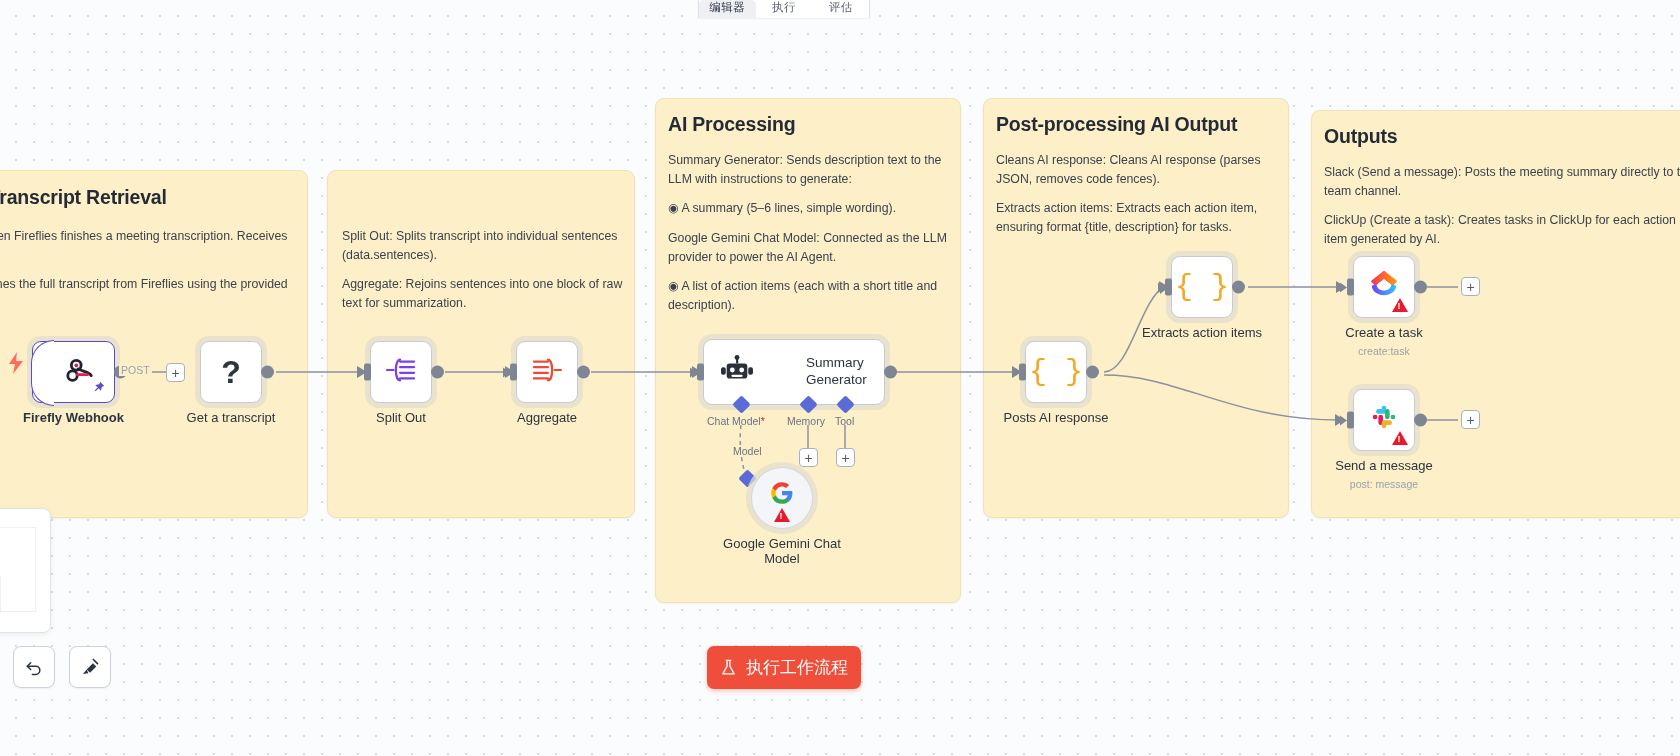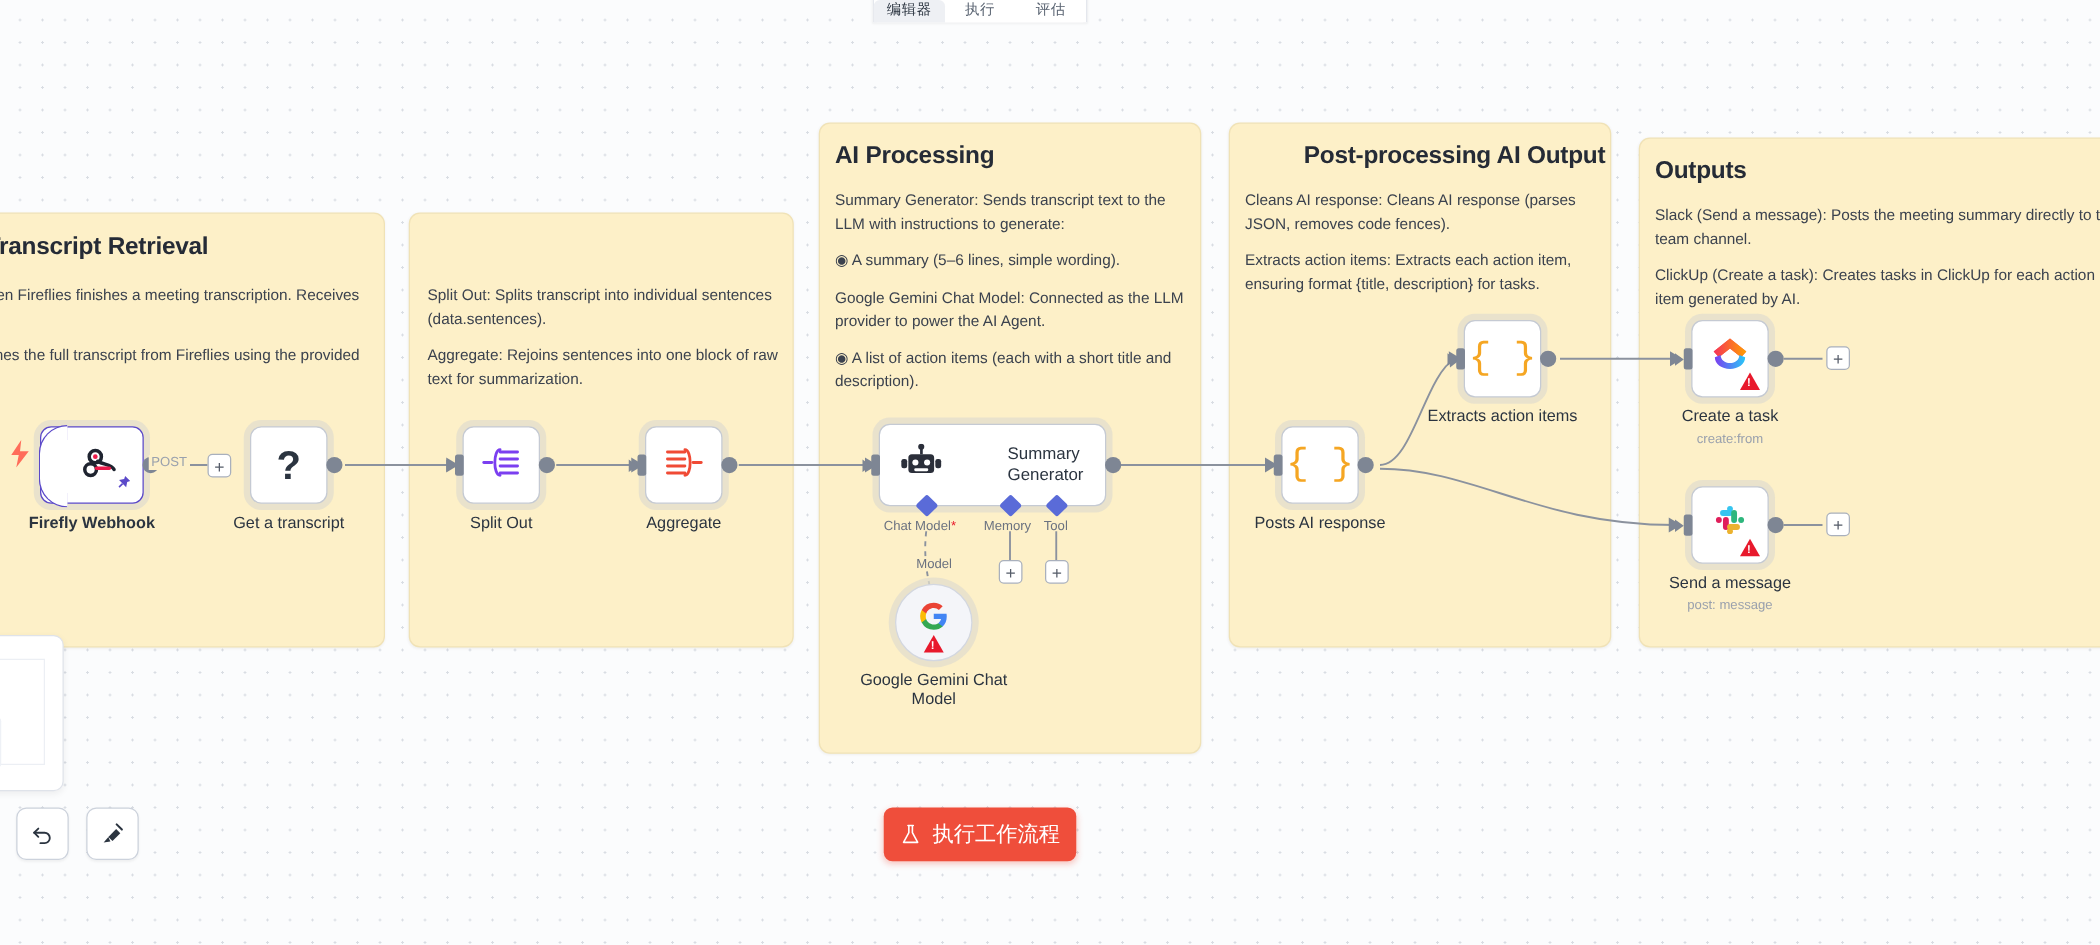--- a/index.html
+++ b/index.html
@@ -162,29 +162,29 @@
   <div class="note" style="left:327px; top:170px; width:308px; height:348px;">
     <div class="note-body" style="position:absolute; left:14px; top:56px; width:290px;">
       <p>Split Out: Splits transcript into individual sentences (data.sentences).</p>
       <p>Aggregate: Rejoins sentences into one block of raw text for summarization.</p>
     </div>
   </div>
 
   <div class="note" style="left:655px; top:98px; width:306px; height:505px;">
     <div class="note-title" style="position:absolute; left:12px; top:14px; width:290px;">AI Processing</div>
     <div class="note-body" style="position:absolute; left:12px; top:52px; width:286px;">
-      <p>Summary Generator: Sends transcript text to the LLM with instructions to generate:</p>
+      <p>Summary Generator: Sends description text to the LLM with instructions to generate:</p>
       <p>◉ A summary (5–6 lines, simple wording).</p>
       <p>Google Gemini Chat Model: Connected as the LLM provider to power the AI Agent.</p>
       <p>◉ A list of action items (each with a short title and description).</p>
     </div>
   </div>
 
   <div class="note" style="left:983px; top:98px; width:306px; height:420px;">
-    <div class="note-title" style="position:absolute; left:12px; top:14px; width:290px;margin-left:47px;">Post-processing AI Output</div>
+    <div class="note-title" style="position:absolute; left:12px; top:14px; width:290px;">Post-processing AI Output</div>
     <div class="note-body" style="position:absolute; left:12px; top:52px; width:290px;">
       <p>Cleans AI response: Cleans AI response (parses JSON, removes code fences).</p>
       <p>Extracts action items: Extracts each action item, ensuring format {title, description} for tasks.</p>
     </div>
   </div>
 
   <div class="note" style="left:1311px; top:110px; width:400px; height:408px;">
     <div class="note-title" style="position:absolute; left:12px; top:14px; width:380px;">Outputs</div>
     <div class="note-body" style="position:absolute; left:12px; top:52px; width:378px;">
       <p>Slack (Send a message): Posts the meeting summary directly to the team channel.</p>
@@ -311,21 +311,21 @@
   </div>
   <div class="sub-port" style="left:802px; top:398px;"></div>
   <div class="sub-lbl" style="left:787px; top:415px;">Memory</div>
   <div class="sub-port" style="left:839px; top:398px;"></div>
   <div class="sub-lbl" style="left:835px; top:415px;">Tool</div>
   <div class="plus-btn" style="left:799px; top:448px;">+</div>
   <div class="plus-btn" style="left:836px; top:448px;">+</div>
   <div class="sub-lbl" style="left:731px; top:445px; background:#fdf0c8; padding:0 2px;">Model</div>
   <div class="sub-port" style="left:741px; top:472px;"></div>
 
-  <div class="node circle" style="left:716px; top:467px;">
+  <div class="node circle" style="left:751px; top:467px;">
     <span style="margin-top:-6px;">
       <svg width="26" height="26" viewBox="0 0 24 24">
         <path d="M21.6 12.2c0-.7-.06-1.4-.18-2H12v3.9h5.4a4.6 4.6 0 01-2 3v2.5h3.2c1.9-1.7 3-4.3 3-7.4z" fill="#4285f4"></path>
         <path d="M12 22c2.7 0 5-.9 6.6-2.4l-3.2-2.5c-.9.6-2 1-3.4 1-2.6 0-4.8-1.8-5.6-4.1H3.1v2.6A10 10 0 0012 22z" fill="#34a853"></path>
         <path d="M6.4 14c-.2-.6-.3-1.3-.3-2s.1-1.4.3-2V7.4H3.1a10 10 0 000 9.2L6.4 14z" fill="#fbbc05"></path>
         <path d="M12 5.9c1.5 0 2.8.5 3.8 1.5l2.8-2.8C16.9 2.9 14.7 2 12 2a10 10 0 00-8.9 5.4L6.4 10c.8-2.3 3-4.1 5.6-4.1z" fill="#ea4335"></path>
       </svg>
     </span>
     <div class="warn" style="right:auto; left:50%; transform:translateX(-50%); bottom:6px;"></div>
     <div class="node-label" style="top:68px; white-space:normal; width:120px;">Google Gemini Chat Model</div>
@@ -360,21 +360,21 @@
             <stop offset="0%" stop-color="#7b3ff0"></stop>
               <stop offset="100%" stop-color="#29c7f7"></stop>
           </linearGradient>
         </defs>
       </svg>
     </span>
     <div class="warn"></div>
     <div class="port-in"></div>
     <div class="port-out"></div>
     <div class="node-label">Create a task</div>
-    <div class="node-sub">create:from</div>
+    <div class="node-sub">create:task</div>
   </div>
   <div class="plus-btn" style="left:1461px; top:277px;">+</div>
 
   <div class="node sq" style="left:1353px; top:389px;">
     <span style="margin-top:-3px;">
       <svg width="30" height="30" viewBox="0 0 32 32">
         <rect x="4" y="13.5" width="5" height="5" rx="2.5" fill="#e01e5a"></rect>
         <rect x="10" y="13.5" width="5" height="11" rx="2.5" fill="#e01e5a"></rect>
         <rect x="13.5" y="4" width="5" height="5" rx="2.5" fill="#36c5f0"></rect>
         <rect x="7.5" y="7.5" width="11" height="5" rx="2.5" fill="#36c5f0"></rect>

